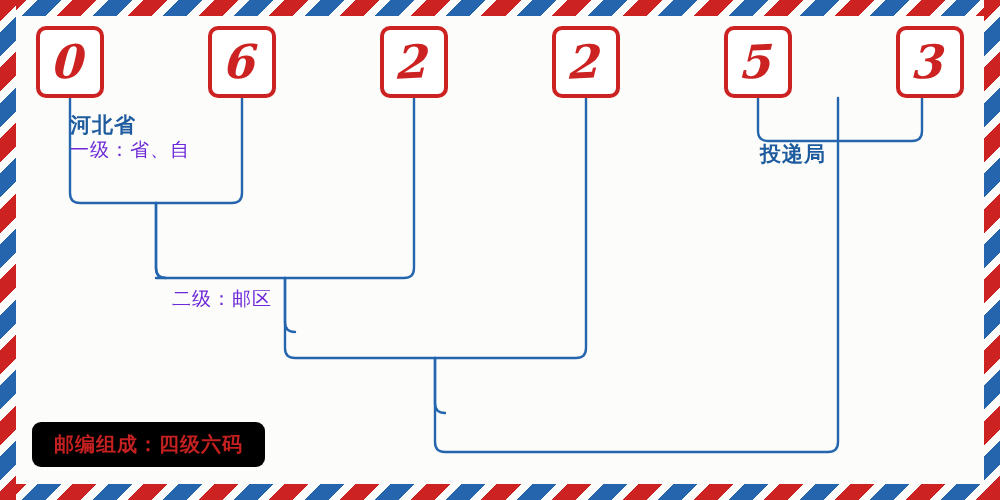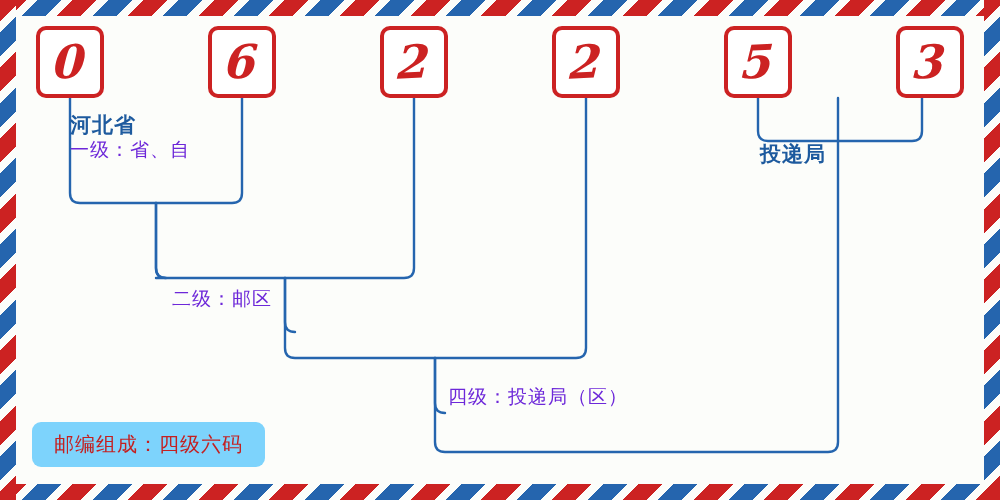--- a/index.html
+++ b/index.html
@@ -114,24 +114,24 @@
   #block-l3 { left: 292px; top: 305px;  width: 290px; }
   #block-l4 { left: 448px; top: 385px;  width: 386px; }
   #block-l5 { left: 760px; top: 96px;  width: 162px; margin-top: 45px; }
 
   
   #caption {
     position: absolute;
     left: 32px;
     top: 422px;
     padding: 9px 22px;
-    background: #7dd3fc;
+    background: #000000;
     border-radius: 9px;
     color: #c42020;
-    font-weight: normal;
+    font-weight: bold;
     font-size: 20px;
     letter-spacing: 1px;
     font-family: "DejaVu Serif", "Liberation Serif", serif;
     white-space: nowrap;
   }
 </style>
 </head>
 <body>
 
 <div id="envelope">
@@ -183,21 +183,20 @@
     <span class="info-title">河北省</span>
     <span class="info-desc">一级：省、自</span>
   </div>
 
   <div class="info-block" id="block-l2">
     <span class="info-desc nowrap">二级：邮区</span>
   </div>
 
 
   <div class="info-block" id="block-l4">
-    <span class="info-desc nowrap">四级：投递局（区）</span>
   </div>
 
   <div class="info-block" id="block-l5">
     <span class="info-title">投递局</span>
   </div>
 
   <div id="caption">邮编组成：四级六码</div>
 
 </div>
 

